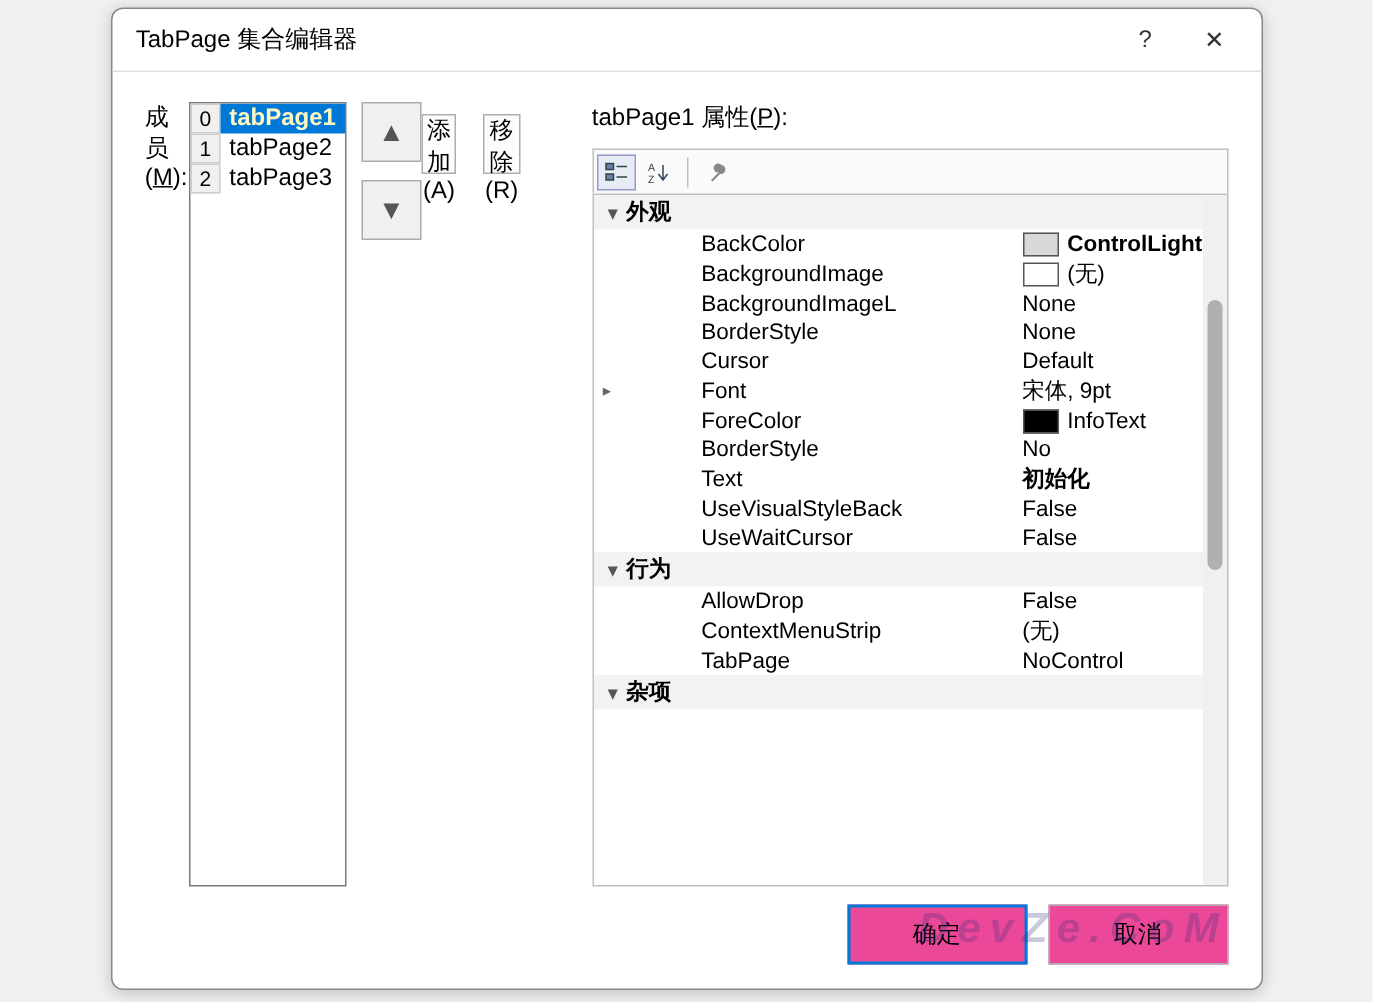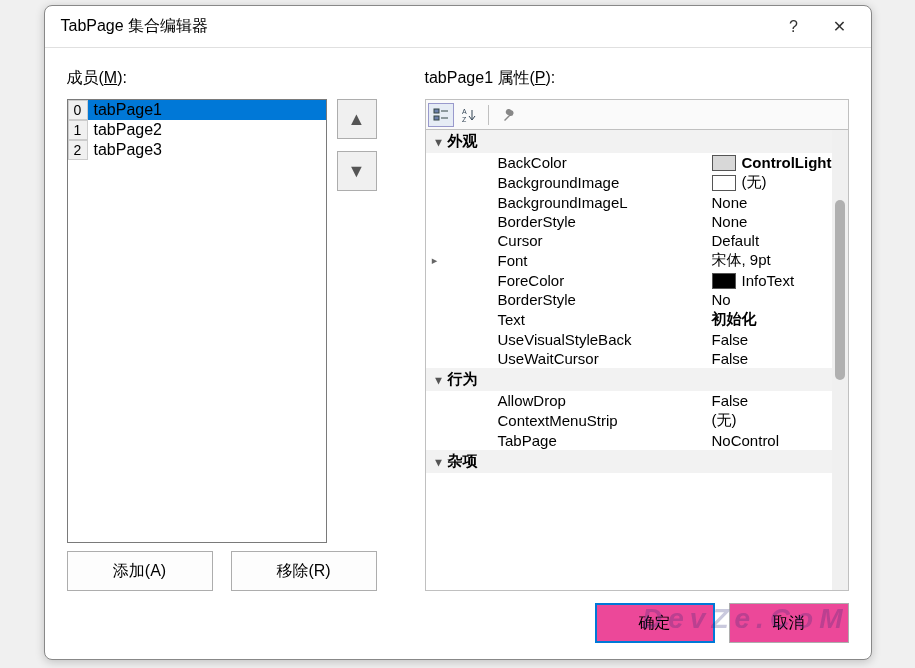--- a/index.html
+++ b/index.html
@@ -5,21 +5,21 @@
     * { box-sizing: border-box; margin: 0; padding: 0; }
     body {
       font-family: "Microsoft YaHei", "Segoe UI", sans-serif;
       font-size: 14px;
       background: #f0f0f0;
       width: 915px;
       height: 668px;
       overflow: hidden;
     }
     .dialog {
-      width: 828px;
+      width: 768px;
       height: 655px;
       margin: 5px auto;
       background: #ffffff;
       border: 1px solid #888;
       border-radius: 8px;
       display: flex;
       flex-direction: column;
       box-shadow: 0 2px 10px rgba(0,0,0,0.2);
     }
     .titlebar {
@@ -38,21 +38,20 @@
     }
     .content {
       flex: 1;
       display: flex;
       padding: 20px 22px 8px 22px;
       gap: 16px;
     }
     .left-panel {
       width: 400px;
       display: flex;
-      flex-direction: column;
     }
     .panel-label {
       font-size: 16px;
       margin-bottom: 10px;
     }
     .panel-label u { text-decoration: underline; }
     .members-row {
       display: flex;
       gap: 10px;
       flex: 1;
@@ -78,21 +77,22 @@
       display: flex;
       align-items: center;
       justify-content: center;
     }
     .list-text {
       flex: 1;
       padding: 1px 6px;
     }
     .list-item.selected .list-text {
       background: #0078d7;
-      color: #000000;
+      color: #fef9c3;
+      font-weight: bold;
     }
     .updown {
       display: flex;
       flex-direction: column;
       gap: 12px;
     }
     .updown-btn {
       width: 40px; height: 40px;
       border: 1px solid #adadad;
       background: #f0f0f0;

